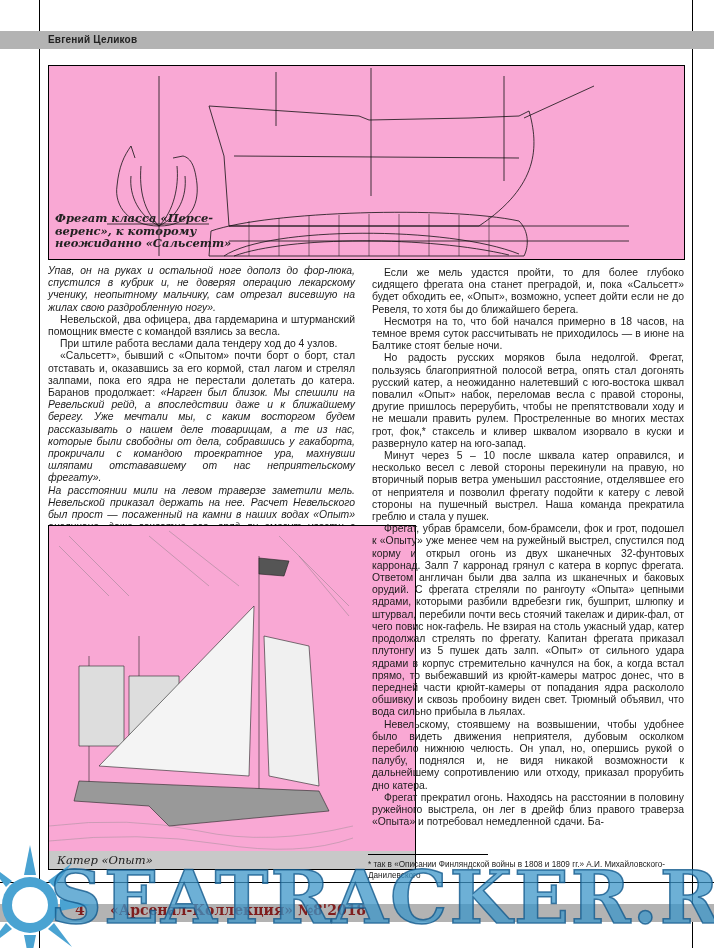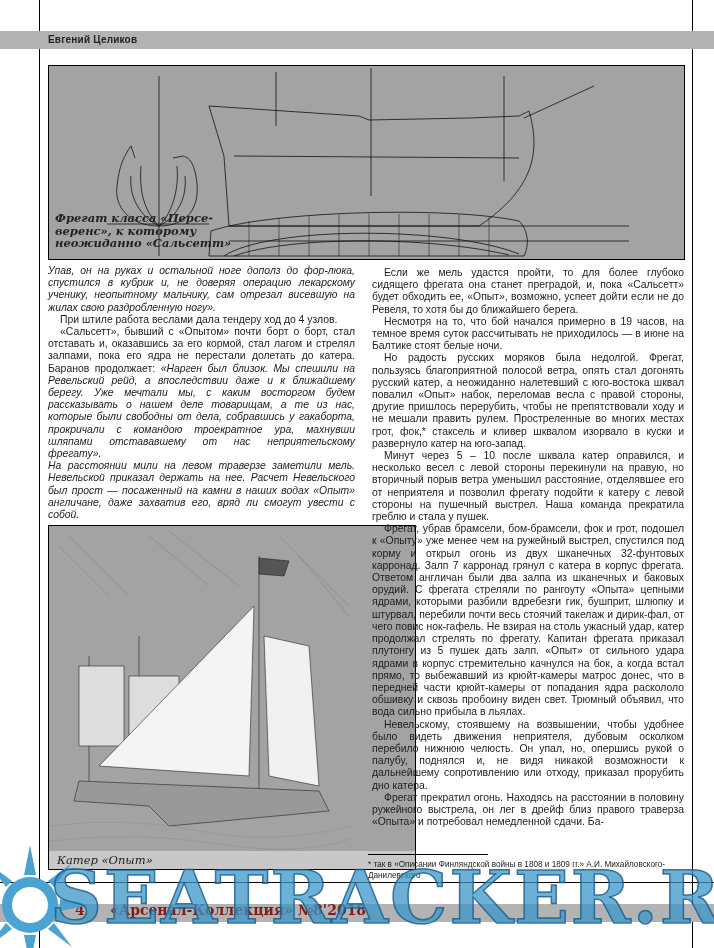--- a/index.html
+++ b/index.html
@@ -2,21 +2,21 @@
 <html><head>
 <meta charset="utf-8">
 <style>
   html, body { margin:0; padding:0; }
   body { width:714px; height:948px; position:relative; background:#fff; overflow:hidden;
          font-family:"Liberation Sans", sans-serif; color:#1a1a1a; }
   .vline { position:absolute; top:0; bottom:0; width:1px; background:#000; }
   .hline { position:absolute; left:0; right:0; height:1px; background:#000; }
   .header-band { position:absolute; left:0; right:0; top:31px; height:18px; background:#b3b3b3; }
   .author { position:absolute; left:48px; top:34px; font-size:10px; font-weight:bold; color:#222; letter-spacing:0.2px; }
-  .figure-frame { position:absolute; border:1.3px solid #000; background:#a3a3a3; box-sizing:border-box; }
+  .figure-frame { position:absolute; border:1.3px solid #000; background:#f9a8d4; box-sizing:border-box; }
   .caption { position:absolute; font-family:"DejaVu Serif", serif; font-style:italic; font-weight:bold; font-size:11.5px; line-height:12.5px; color:#222; }
   .col { position:absolute; font-size:10.4px; line-height:12.2px; text-align:justify; color:#1c1c1c; }
   .col p { margin:0; text-indent:12px; }
   .col p.noind { text-indent:0;font-style:italic; }
   .col .it { font-style:italic; }
   .footnote-rule { position:absolute; height:1px; background:#000; }
   .footnote { position:absolute; font-size:8.2px; line-height:11px; color:#222; }
   .footer-band { position:absolute; left:0; right:0; top:904px; height:18px; background:#b3b3b3; }
   .footer-text { position:absolute; top:902px; font-family:"DejaVu Serif", serif; font-weight:bold; font-size:14px; color:#7f1d1d;margin-left:25px; }
   .watermark { position:absolute; left:50px; top:862px; font-family:"DejaVu Serif", serif; font-weight:bold; font-size:72px;
@@ -71,20 +71,21 @@
   </svg>
   <div class="caption" style="left:6px; top:146px;">
     <div>Фрегат класса «Персе-</div>
     <div>веренс», к которому</div>
     <div>неожиданно «Сальсетт»</div>
   </div>
 </div>
 
 <div class="col" style="left:48px; top:265px; width:307px;">
   <p class="noind it">Упав, он на руках и остальной ноге дополз до фор-люка, спустился в кубрик и, не доверяя операцию лекарскому ученику, неопытному мальчику, сам отрезал висевшую на жилах свою раздробленную ногу».</p>
+  <p>Невельской, два офицера, два гардемарина и штурманский помощник вместе с командой взялись за весла.</p>
   <p>При штиле работа веслами дала тендеру ход до 4 узлов.</p>
   <p><span>«Сальсетт», бывший с «Опытом» почти борт о борт, стал отставать и, оказавшись за его кормой, стал лагом и стрелял залпами, пока его ядра не перестали долетать до катера. Баранов продолжает:</span> <span class="it">«Нарген был близок. Мы спешили на Ревельский рейд, а впоследствии даже и к ближайшему берегу. Уже мечтали мы, с каким восторгом будем рассказывать о нашем деле товарищам, а те из нас, которые были свободны от дела, собравшись у гакаборта, прокричали с командою троекратное ура, махнувши шляпами отстававшему от нас неприятельскому фрегату».</span></p>
   <p class="noind">На расстоянии мили на левом траверзе заметили мель. Невельской приказал держать на нее. Расчет Невельского был прост — посаженный на камни в наших водах «Опыт» англичане, даже захватив его, вряд ли смогут увести с собой.</p>
 </div>
 
 <div class="figure-frame" style="left:48px; top:525px; width:368px; height:345px;">
   <svg width="304" height="325" viewBox="0 0 304 325">
     <g stroke="#222" fill="none" stroke-width="0.6">
       <g stroke="#777" stroke-width="0.4">
         <line x1="10" y1="20" x2="60" y2="70"></line>
@@ -107,21 +108,21 @@
           <path d="M0 315 Q 90 305 170 318 T 304 312"></path>
       </g>
     </g>
   </svg>
   <div style="position:absolute; left:0; right:0; bottom:0; height:18px; background:#c8c8c8;"></div>
   <div class="caption" style="left:8px; bottom:3px; font-weight:normal;">Катер «Опыт»</div>
 </div>
 
 <div class="col" style="left:372px; top:267px; width:312px;">
   <p>Если же мель удастся пройти, то для более глубоко сидящего фрегата она станет преградой, и, пока «Сальсетт» будет обходить ее, «Опыт», возможно, успеет дойти если не до Ревеля, то хотя бы до ближайшего берега.</p>
-  <p>Несмотря на то, что бой начался примерно в 19 часов, на темное время суток рассчитывать не приходилось — в июне на Балтике стоят белые ночи.</p>
+  <p>Несмотря на то, что бой начался примерно в 18 часов, на темное время суток рассчитывать не приходилось — в июне на Балтике стоят белые ночи.</p>
   <p>Но радость русских моряков была недолгой. Фрегат, пользуясь благоприятной полосой ветра, опять стал догонять русский катер, а неожиданно налетевший с юго-востока шквал повалил «Опыт» набок, переломав весла с правой стороны, другие пришлось перерубить, чтобы не препятствовали ходу и не мешали править рулем. Простреленные во многих местах грот, фок,* стаксель и кливер шквалом изорвало в куски и развернуло катер на юго-запад.</p>
   <p>Минут через 5 – 10 после шквала катер оправился, и несколько весел с левой стороны перекинули на правую, но вторичный порыв ветра уменьшил расстояние, отделявшее его от неприятеля и позволил фрегату подойти к катеру с левой стороны на пушечный выстрел. Наша команда прекратила греблю и стала у пушек.</p>
   <p>Фрегат, убрав брамсели, бом-брамсели, фок и грот, подошел к «Опыту» уже менее чем на ружейный выстрел, спустился под корму и открыл огонь из двух шканечных 32-фунтовых карронад. Залп 7 карронад грянул с катера в корпус фрегата. Ответом англичан были два залпа из шканечных и баковых орудий. С фрегата стреляли по рангоуту «Опыта» цепными ядрами, которыми разбили вдребезги гик, бушприт, шлюпку и штурвал, перебили почти весь стоячий такелаж и дирик-фал, от чего повис нок-гафель. Не взирая на столь ужасный удар, катер продолжал стрелять по фрегату. Капитан фрегата приказал плутонгу из 5 пушек дать залп. «Опыт» от сильного удара ядрами в корпус стремительно качнулся на бок, а когда встал прямо, то выбежавший из крюйт-камеры матрос донес, что в передней части крюйт-камеры от попадания ядра раскололо обшивку и сквозь пробоину виден свет. Трюмный объявил, что вода сильно прибыла в льялах.</p>
   <p>Невельскому, стоявшему на возвышении, чтобы удобнее было видеть движения неприятеля, дубовым осколком перебило нижнюю челюсть. Он упал, но, опершись рукой о палубу, поднялся и, не видя никакой возможности к дальнейшему сопротивлению или отходу, приказал прорубить дно катера.</p>
   <p>Фрегат прекратил огонь. Находясь на расстоянии в половину ружейного выстрела, он лег в дрейф близ правого траверза «Опыта» и потребовал немедленной сдачи. Ба-</p>
 </div>
 
 <div class="footnote-rule" style="left:368px; top:854px; width:120px;"></div>
 <div class="footnote" style="left:368px; top:859px; width:300px;">* так в «Описании Финляндской войны в 1808 и 1809 гг.» А.И. Михайловского-Данилевского</div>
 

